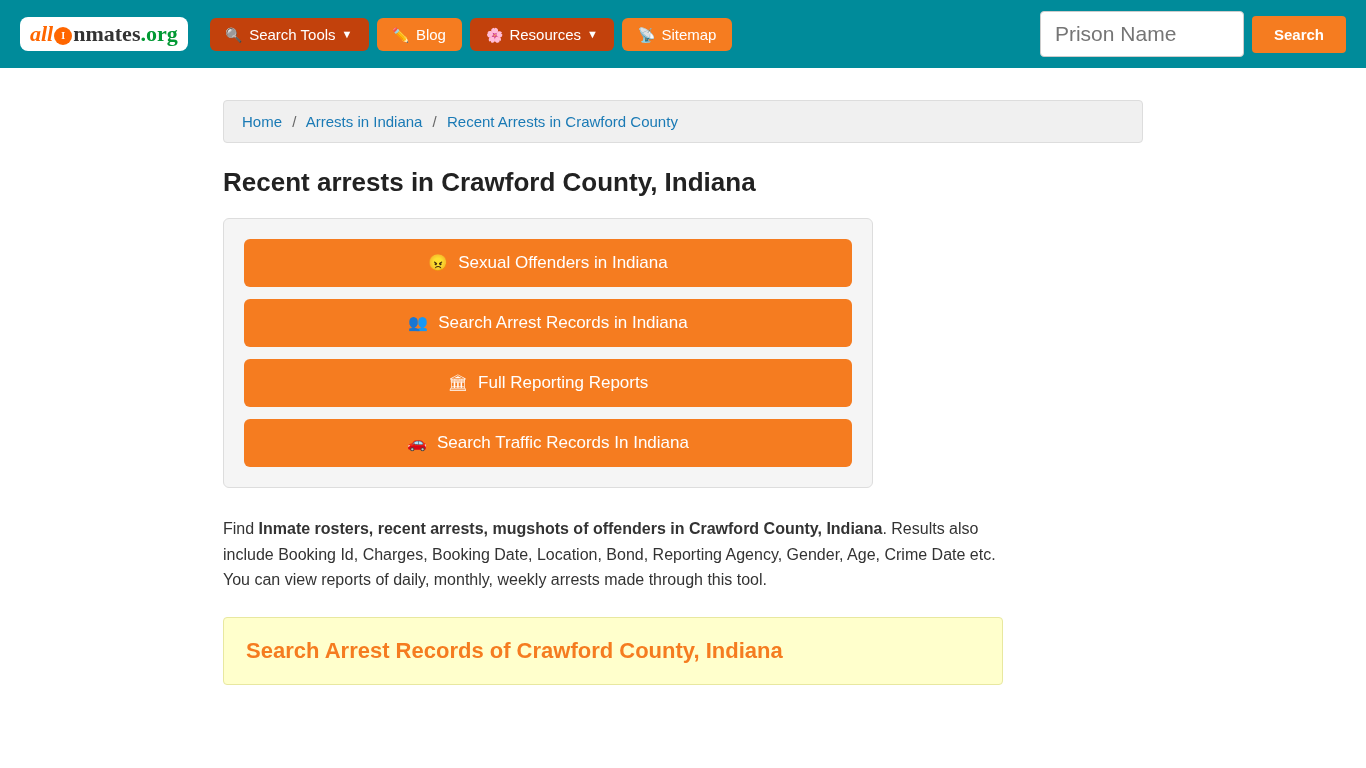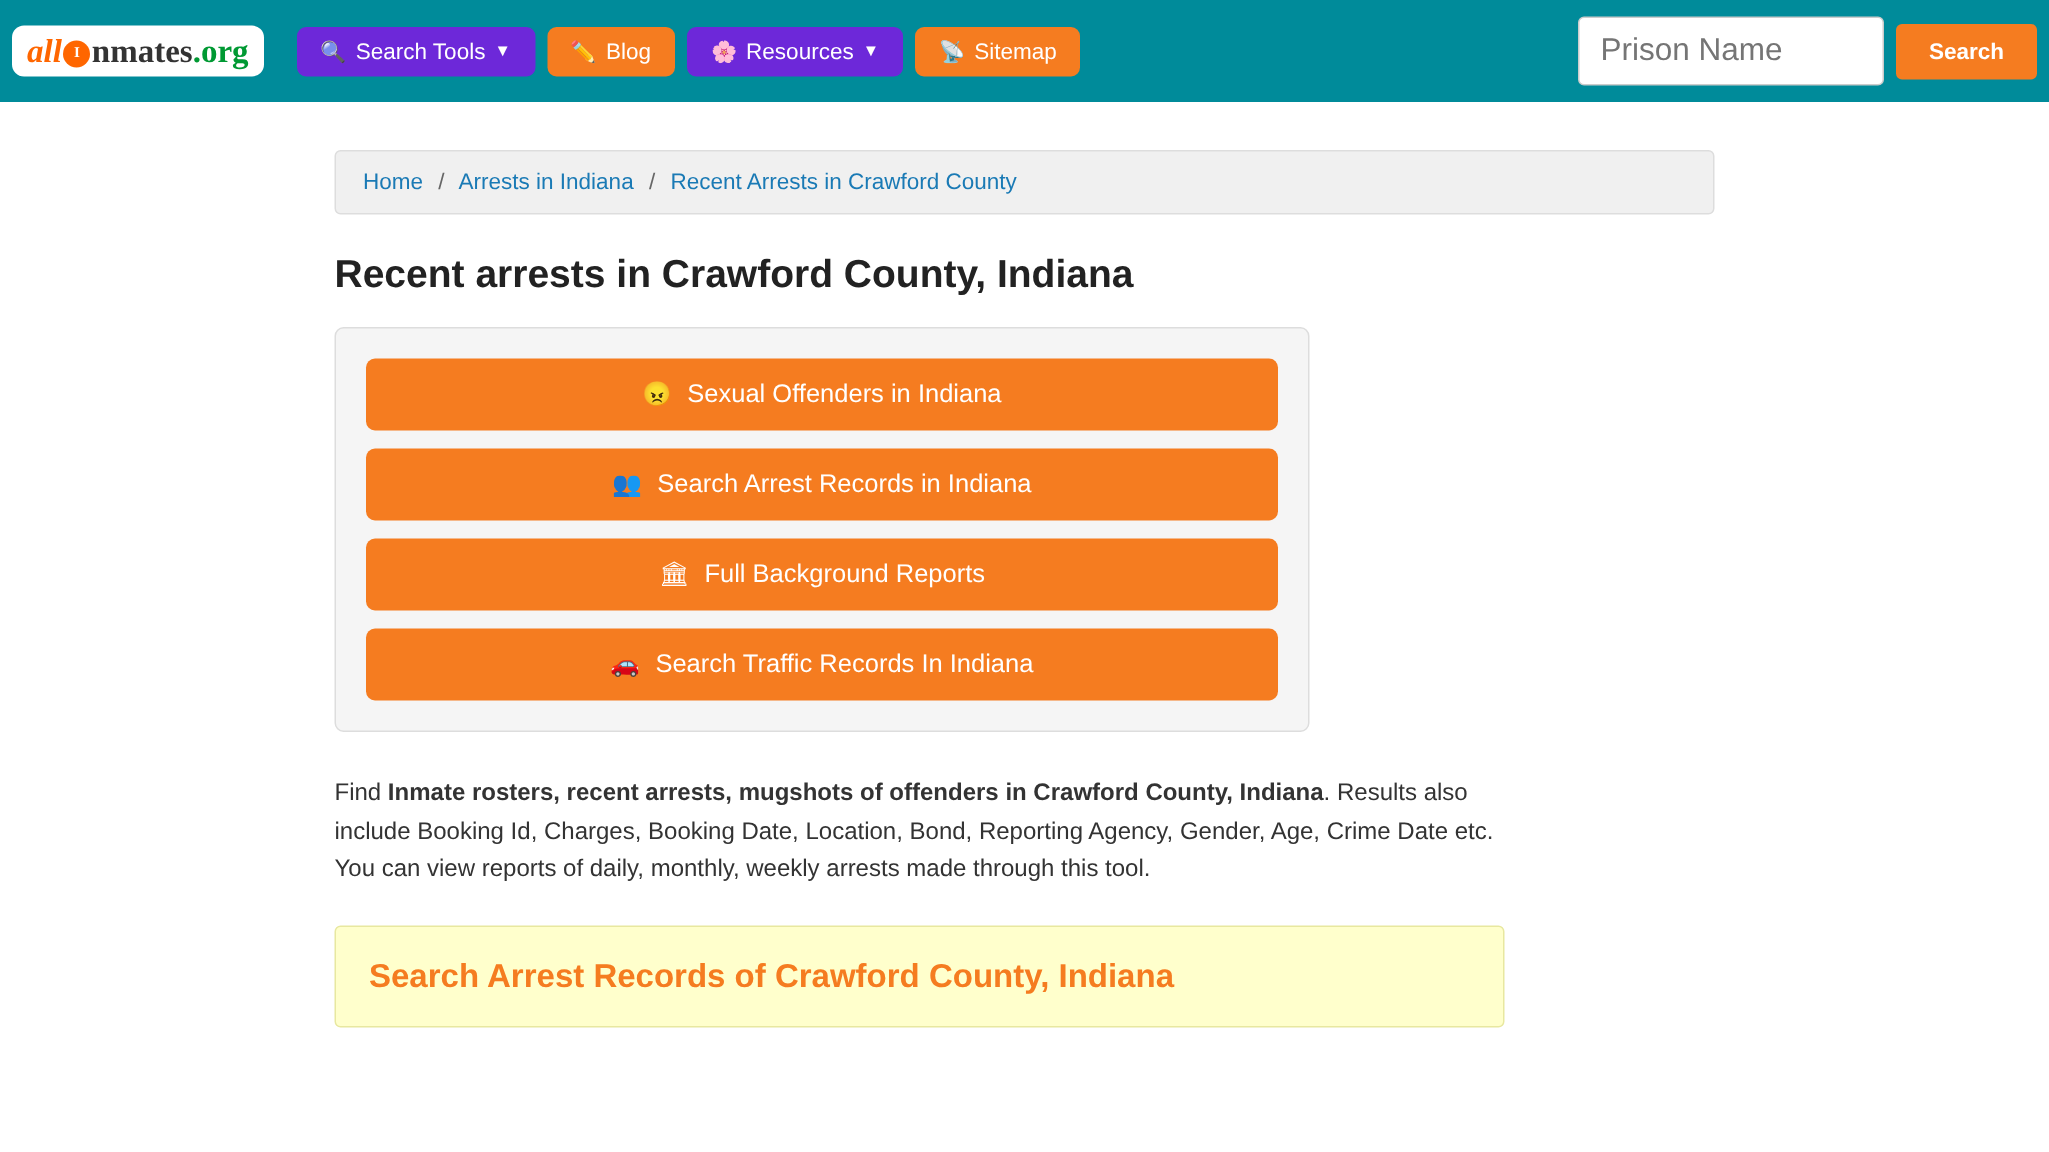--- a/index.html
+++ b/index.html
@@ -3,21 +3,21 @@
   <meta charset="utf-8">
   <style>
     * { margin: 0; padding: 0; box-sizing: border-box; }
     body { font-family: Arial, sans-serif; background: #fff; color: #333; font-size: 16px; }
 
     
     header {
       background-color: #008B9A;
       display: flex;
       align-items: center;
-      padding: 10px 8px;
+      padding: 10px 20px;
       gap: 12px;
       height: 68px;
     }
     .logo {
       display: flex;
       align-items: center;
       background: #fff;
       border-radius: 8px;
       padding: 4px 10px;
       text-decoration: none;
@@ -26,21 +26,21 @@
     .logo-text {
       font-size: 22px;
       font-weight: bold;
       color: #ff6600;
       font-family: Georgia, serif;
     }
 
     nav { display: flex; align-items: center; gap: 8px; flex: 1; }
 
     .nav-btn {
-      background: #6d28d9;
+      background: #c2410c;
       color: #fff;
       border: none;
       border-radius: 6px;
       padding: 8px 16px;
       font-size: 15px;
       cursor: pointer;
       display: flex; align-items: center; gap: 6px;
       font-weight: 500;
     }
     .nav-btn .arrow { font-size: 11px; }
@@ -231,21 +231,21 @@
     <button class="tool-btn">
       <span class="icon-offender"></span>
       <span>Sexual Offenders in Indiana</span>
     </button>
     <button class="tool-btn">
       <span class="icon-users"></span>
       <span>Search Arrest Records in Indiana</span>
     </button>
     <button class="tool-btn">
       <span class="icon-building"></span>
-      <span>Full Background Reports</span>
+      <span>Full Reporting Reports</span>
     </button>
     <button class="tool-btn">
       <span class="icon-car"></span>
       <span>Search Traffic Records In Indiana</span>
     </button>
   </div>
 
   <p class="description">
     <span>Find </span><strong>Inmate rosters, recent arrests, mugshots of offenders in Crawford County, Indiana</strong><span>. Results also include Booking Id, Charges, Booking Date, Location, Bond, Reporting Agency, Gender, Age, Crime Date etc. You can view reports of daily, monthly, weekly arrests made through this tool.</span>
   </p>

